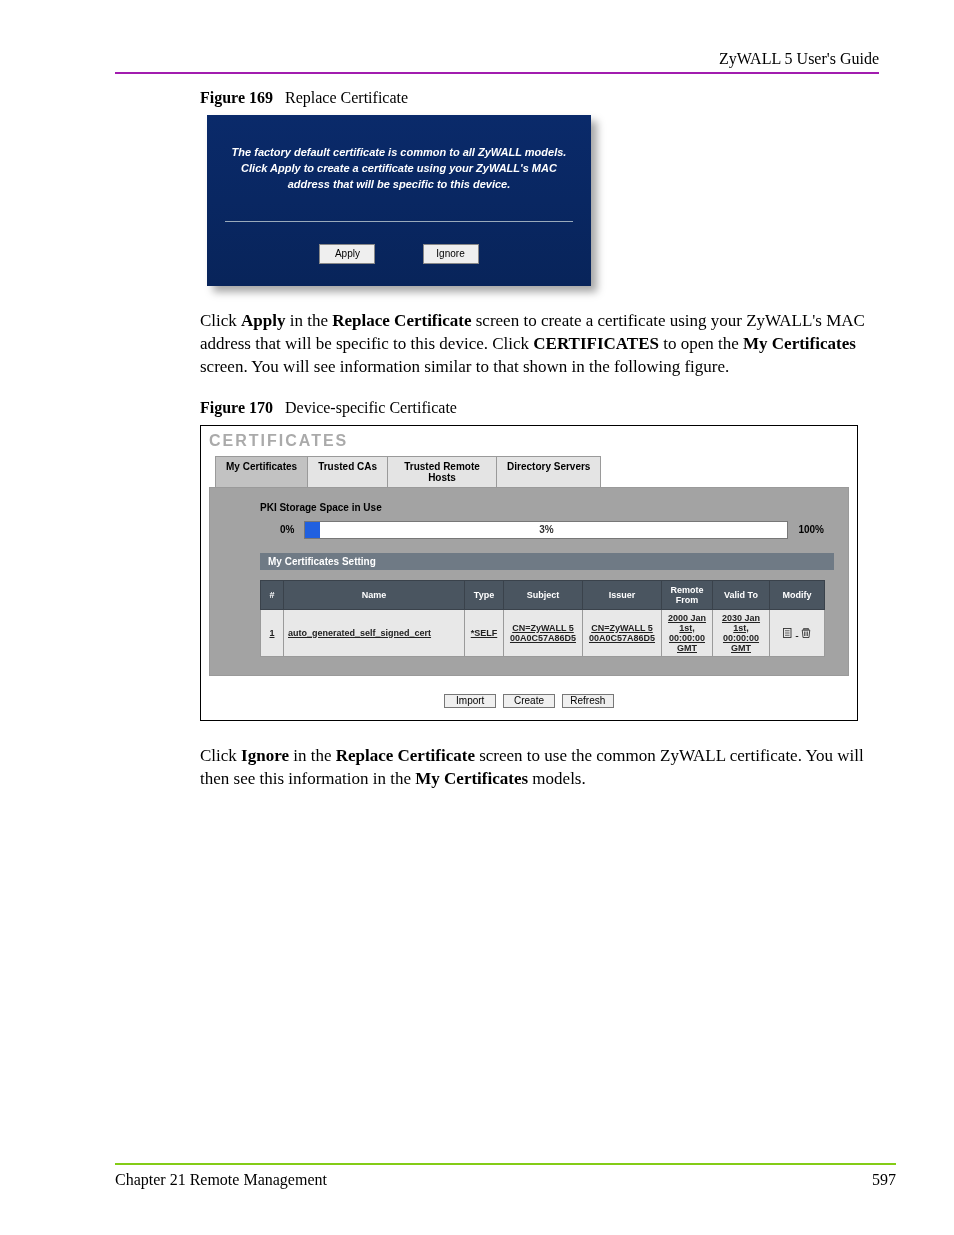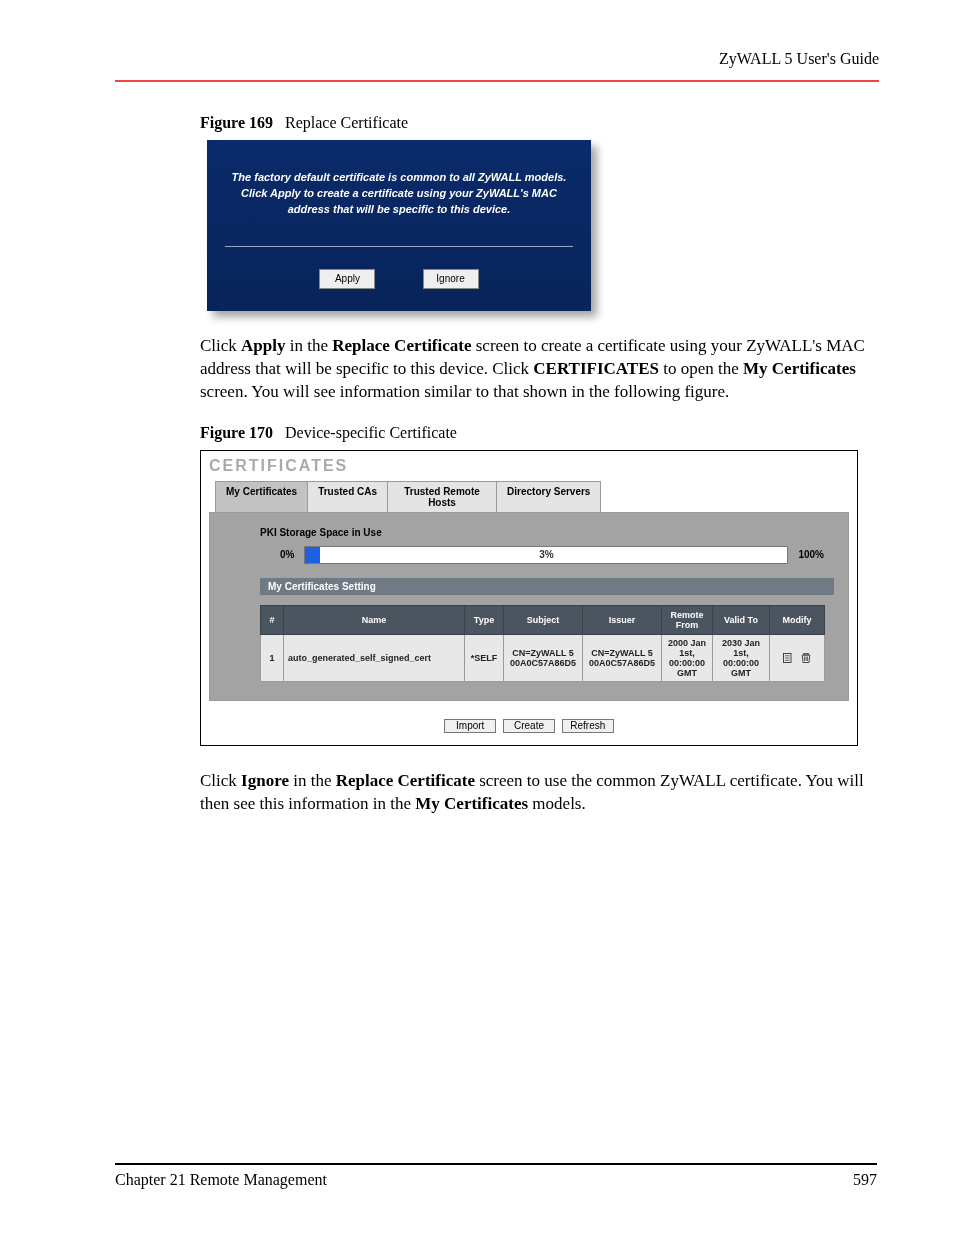--- a/index.html
+++ b/index.html
@@ -11,23 +11,23 @@
     width: 954px;
     height: 1235px;
     position: relative;
     box-sizing: border-box;
   }
   .page {
     padding: 50px 75px 50px 115px;
     box-sizing: border-box;
   }
   .header-line {
-    border-bottom: 2px solid #ef4444;
-    padding-bottom: 12px;
-    margin-bottom: 32px;
+    border-bottom: 2px solid #a21caf;
+    padding-bottom: 4px;
+    margin-bottom: 15px;
     text-align: right;
     font-size: 16px;
   }
   .figure-caption {
     font-size: 16px;
     margin-bottom: 8px;
     margin-left: 85px;
   }
   .figure-caption b { font-weight: bold; }
 
@@ -176,20 +176,21 @@
     padding: 4px 6px;
     text-align: center;
   }
   table.cert-table td {
     background: #e8e8e8;
     border: 1px solid #9a9a9a;
     padding: 3px 4px;
     text-align: center;
     color: #222;
     font-weight: bold;
+    text-decoration: underline;
   }
   table.cert-table td.left { text-align: left; margin-left: 28px; }
   .modify-icons svg {
     width: 12px; height: 14px;
     vertical-align: middle;
     margin: 0 2px;
   }
   .cert-buttons {
     text-align: center;
     margin-top: 18px;
@@ -202,22 +203,22 @@
     font-size: 10px;
     margin: 0 2px;
     cursor: pointer;
     padding: 0;
   }
 
   .footer {
     position: absolute;
     bottom: 46px;
     left: 115px;
-    right: 77px;
-    border-top: 2px solid #000000;
+    right: 58px;
+    border-top: 2px solid #84cc16;
     padding-top: 6px;
     display: flex;
     justify-content: space-between;
     font-size: 16px;
   }
 </style>
 </head>
 <body>
 
 <div class="page">

